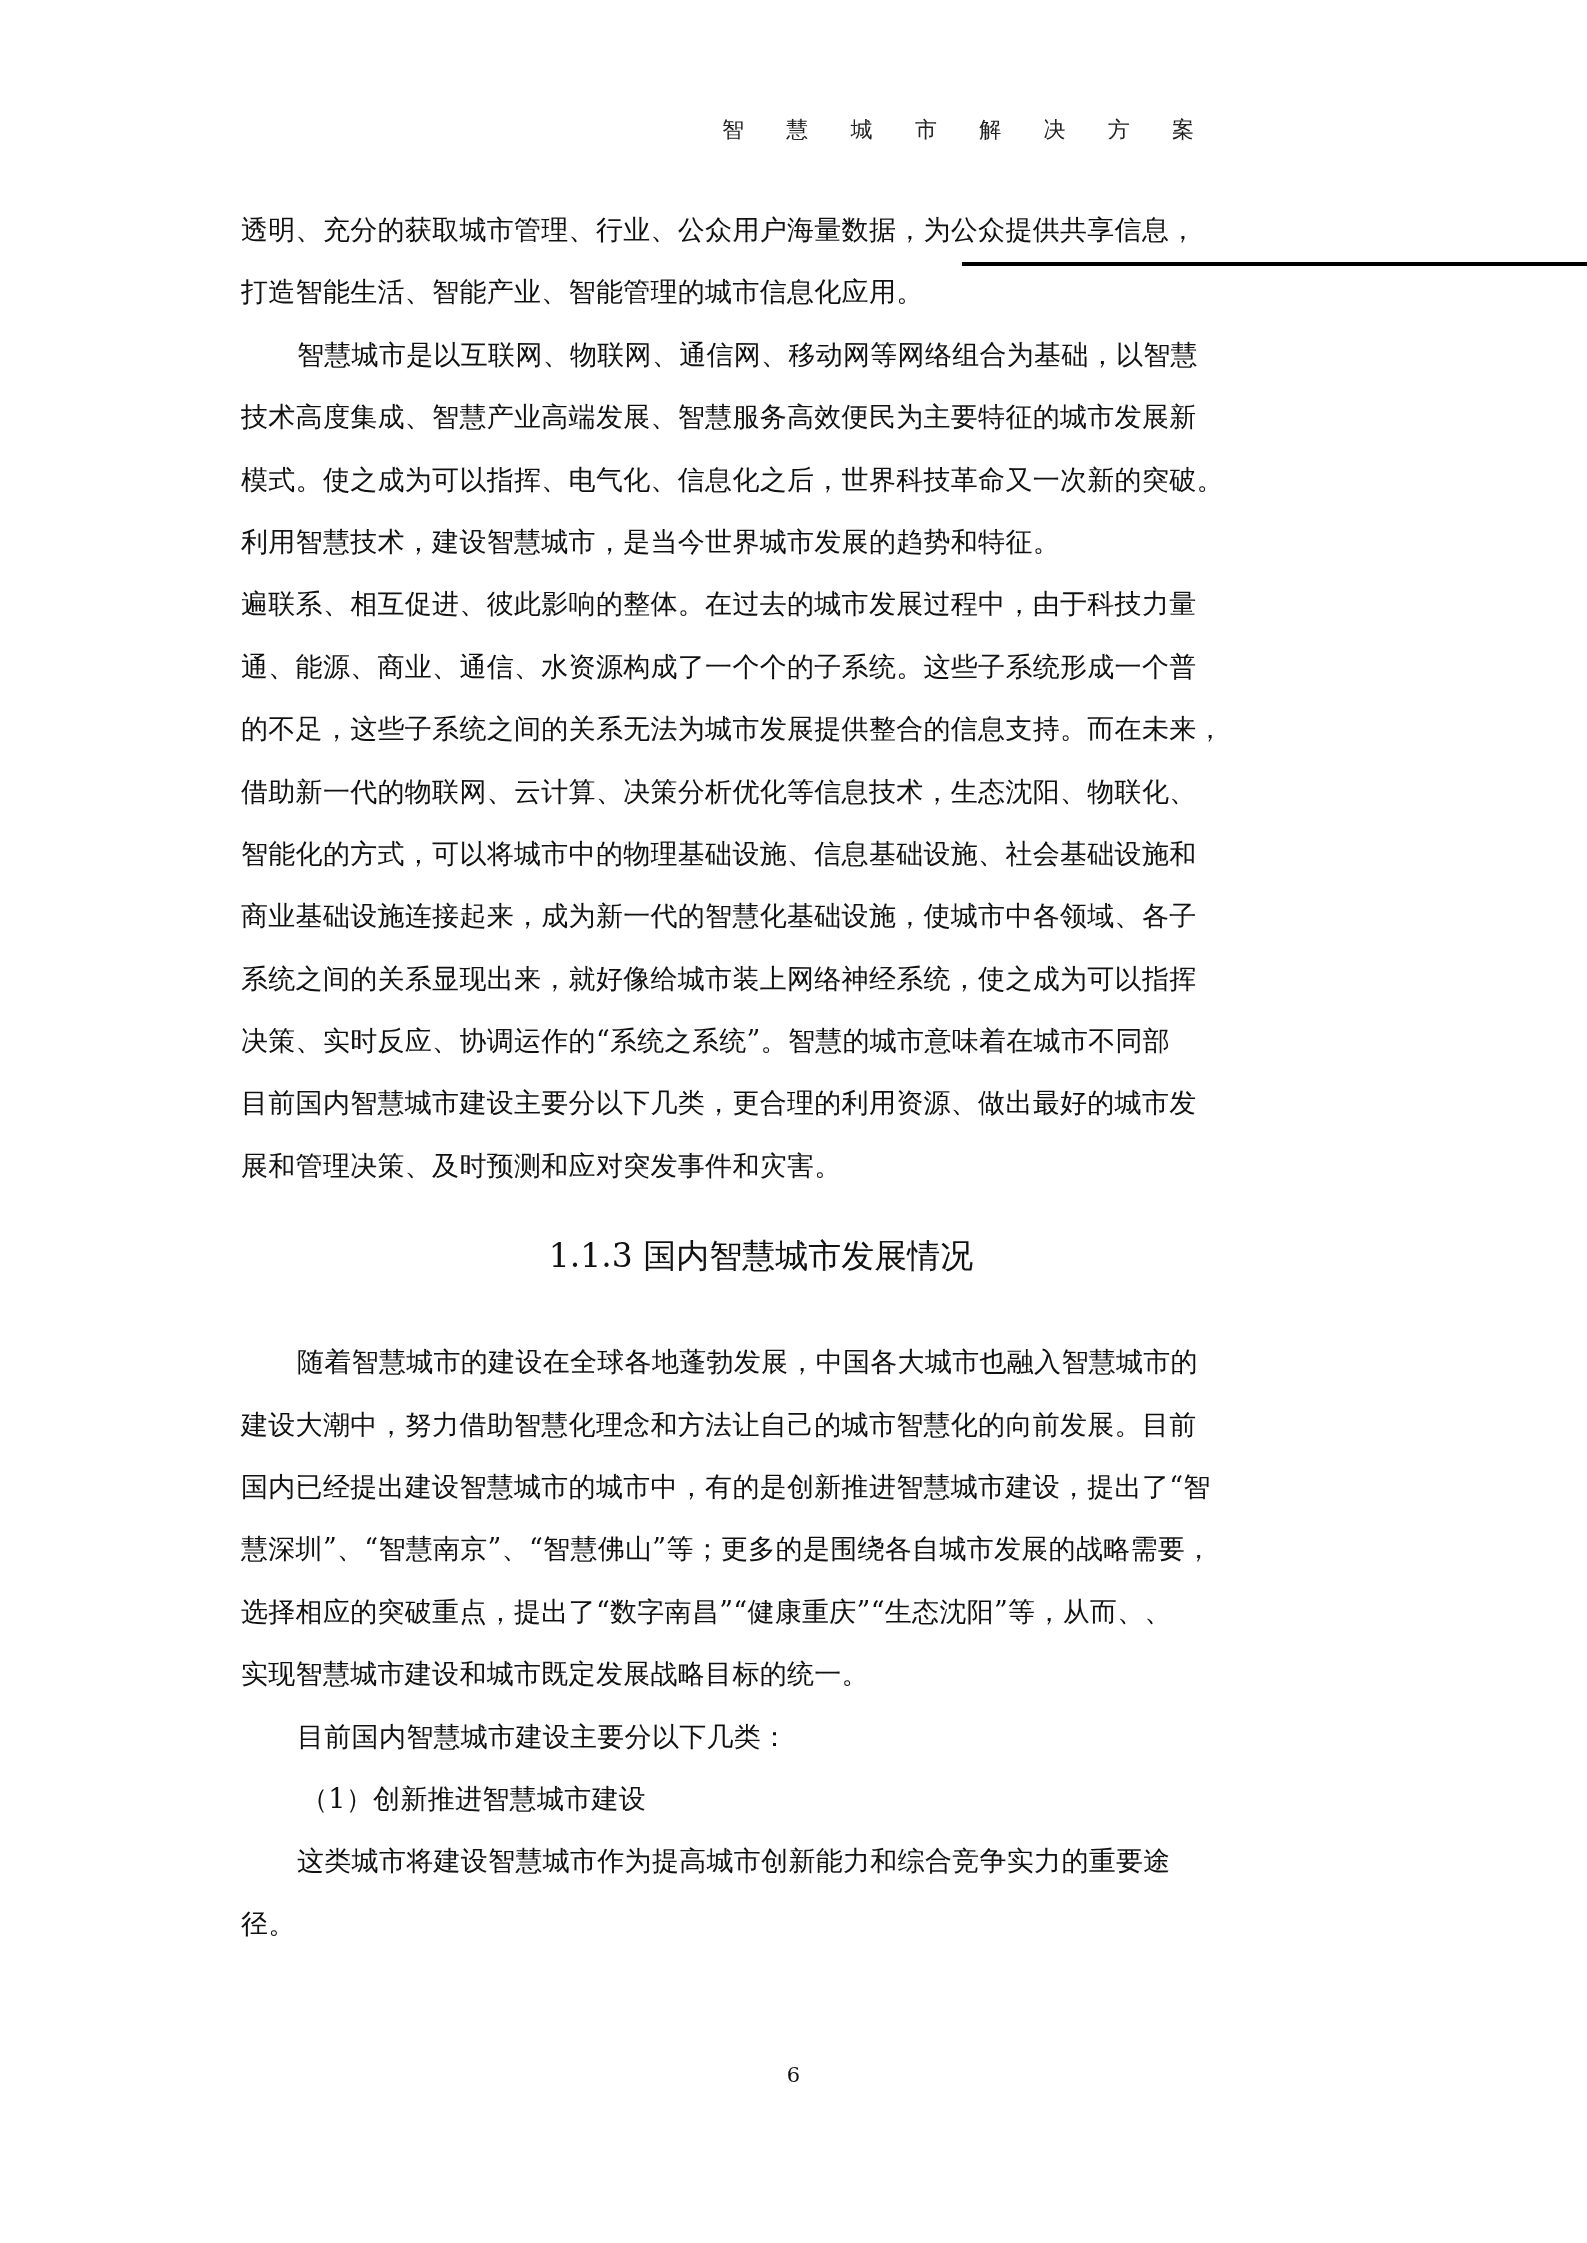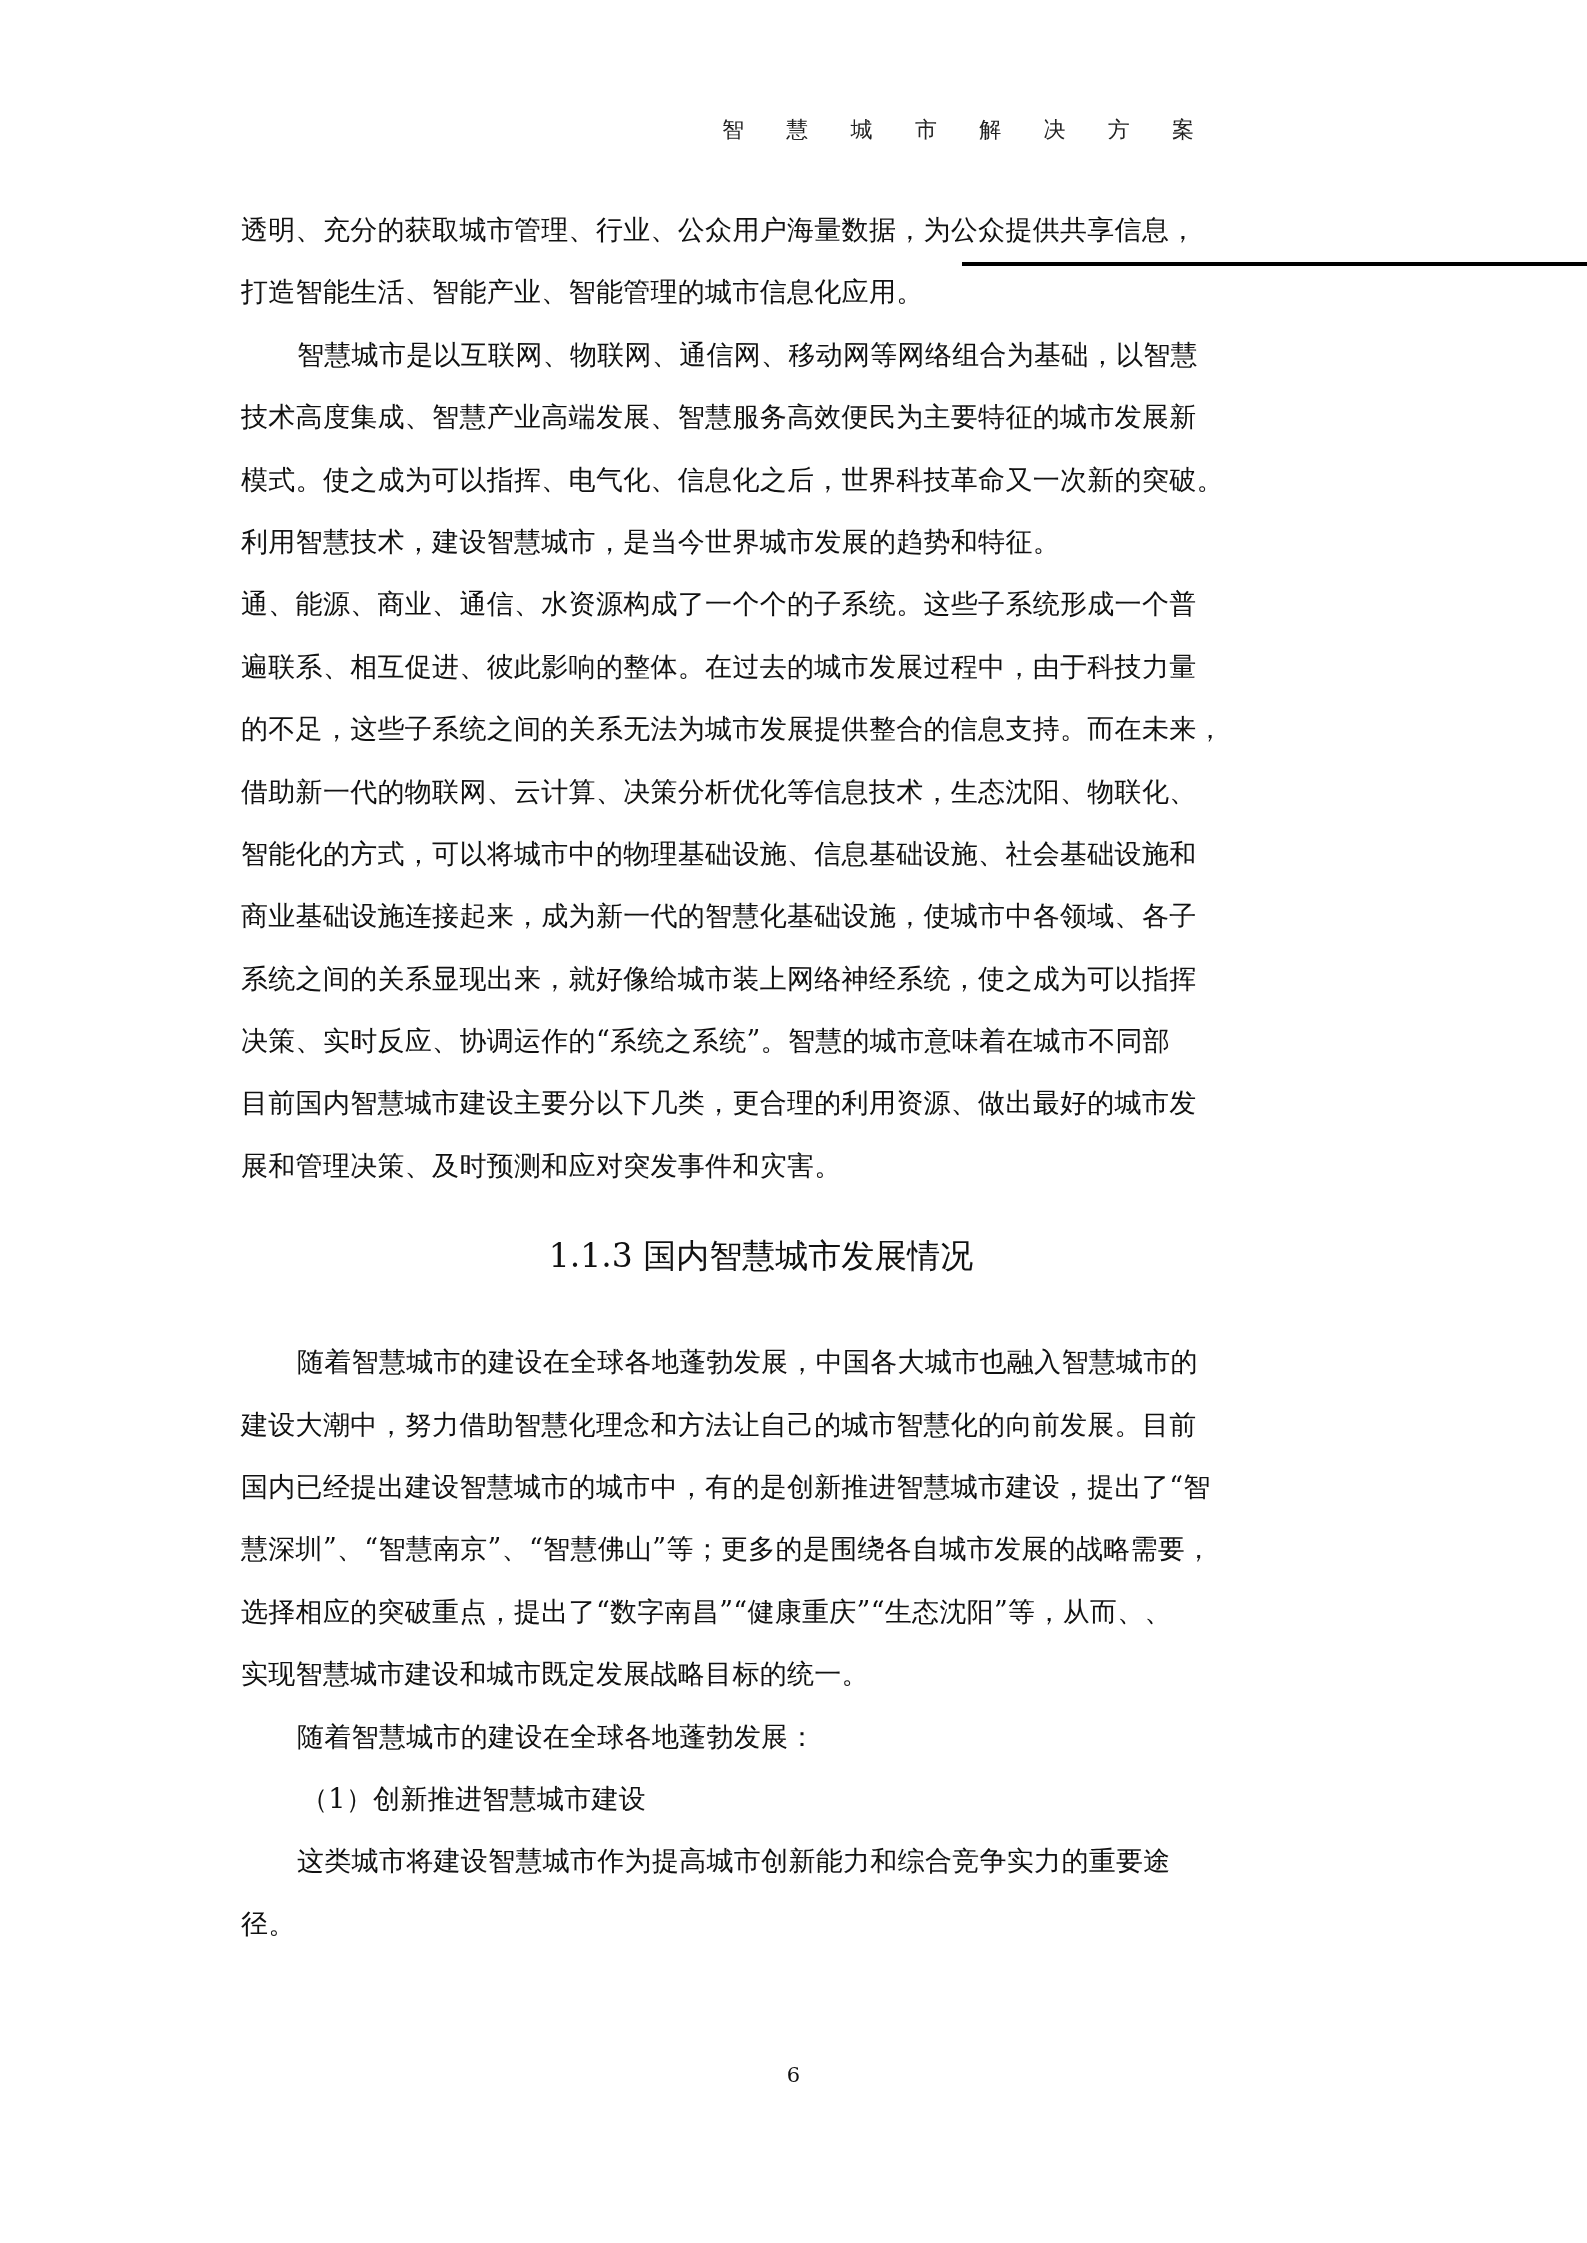--- a/index.html
+++ b/index.html
@@ -54,22 +54,22 @@
   </div>
 
   <div>
     <div class="line indent">智慧城市是以互联网、物联网、通信网、移动网等网络组合为基础，以智慧</div>
     <div class="line">技术高度集成、智慧产业高端发展、智慧服务高效便民为主要特征的城市发展新</div>
     <div class="line">模式。使之成为可以指挥、电气化、信息化之后，世界科技革命又一次新的突破。</div>
     <div class="line">利用智慧技术，建设智慧城市，是当今世界城市发展的趋势和特征。</div>
   </div>
 
   <div>
+    <div class="line">遍联系、相互促进、彼此影响的整体。在过去的城市发展过程中，由于科技力量</div>
     <div class="line">通、能源、商业、通信、水资源构成了一个个的子系统。这些子系统形成一个普</div>
-    <div class="line">遍联系、相互促进、彼此影响的整体。在过去的城市发展过程中，由于科技力量</div>
     <div class="line">的不足，这些子系统之间的关系无法为城市发展提供整合的信息支持。而在未来，</div>
     <div class="line">借助新一代的物联网、云计算、决策分析优化等信息技术，生态沈阳、物联化、</div>
     <div class="line">智能化的方式，可以将城市中的物理基础设施、信息基础设施、社会基础设施和</div>
     <div class="line">商业基础设施连接起来，成为新一代的智慧化基础设施，使城市中各领域、各子</div>
     <div class="line">系统之间的关系显现出来，就好像给城市装上网络神经系统，使之成为可以指挥</div>
     <div class="line">决策、实时反应、协调运作的“系统之系统”。智慧的城市意味着在城市不同部</div>
     <div class="line">目前国内智慧城市建设主要分以下几类，更合理的利用资源、做出最好的城市发</div>
     <div class="line">展和管理决策、及时预测和应对突发事件和灾害。</div>
   </div>
 
@@ -79,21 +79,21 @@
 
   <div>
     <div class="line indent">随着智慧城市的建设在全球各地蓬勃发展，中国各大城市也融入智慧城市的</div>
     <div class="line">建设大潮中，努力借助智慧化理念和方法让自己的城市智慧化的向前发展。目前</div>
     <div class="line">国内已经提出建设智慧城市的城市中，有的是创新推进智慧城市建设，提出了“智</div>
     <div class="line">慧深圳”、“智慧南京”、“智慧佛山”等；更多的是围绕各自城市发展的战略需要，</div>
     <div class="line">选择相应的突破重点，提出了“数字南昌”“健康重庆”“生态沈阳”等，从而、、</div>
     <div class="line">实现智慧城市建设和城市既定发展战略目标的统一。</div>
   </div>
 
-  <div class="line indent">随着智慧城市的建设在全球各地蓬勃发展：</div>
+  <div class="line indent">目前国内智慧城市建设主要分以下几类：</div>
   <div class="line" style="padding-left:60px">（1）创新推进智慧城市建设</div>
 
   <div>
     <div class="line indent">这类城市将建设智慧城市作为提高城市创新能力和综合竞争实力的重要途</div>
     <div class="line">径。</div>
   </div>
 </div>
 
 <div class="page-number">6</div>
 

